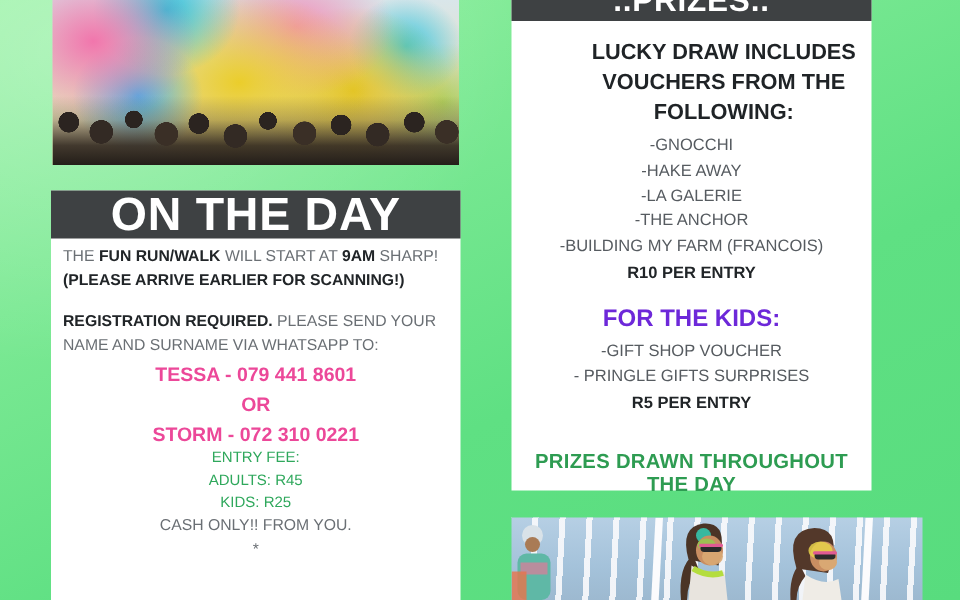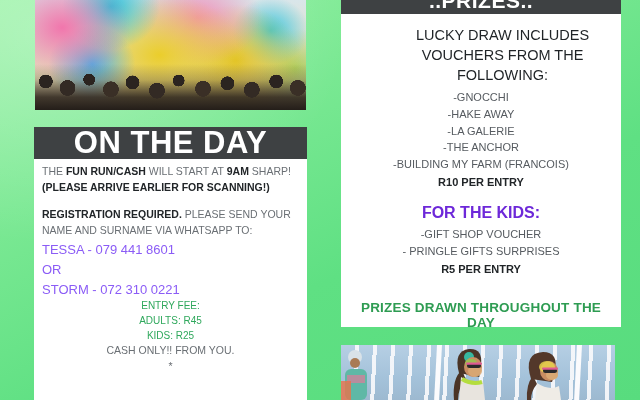--- a/index.html
+++ b/index.html
@@ -45,31 +45,31 @@
       linear-gradient(180deg, rgba(40,32,26,0) 0%, rgba(40,32,26,.25) 35%, rgba(38,30,24,.85) 72%, #241e19 100%);
   }
 
   .otd-panel { position:absolute; left:34px; top:127px; width:273px; height:290px; background:#fff; }
   .panel-header {
     background:#3e4143; color:#fff; text-align:center; font-weight:bold;
   }
   .otd-panel .panel-header { height:32px; line-height:32px; font-size:31px; letter-spacing:.5px; }
   .otd-body { padding:5px 8px 0 8px; color:#6a6f74; font-size:10.5px; line-height:1.52; }
   .b { font-weight:bold; color:#212528; }
-  .contact { font-size:13px; font-weight:normal; color:#8b5cf6; line-height:1.3; margin-top:3px; }
+  .contact { font-size:13px; font-weight:bold; color:#ec4899; text-align:center; line-height:1.3; margin-top:3px; }
   .fee { font-size:10px; font-weight:normal; color:#2fa85c; text-align:center; line-height:1.5; }
   .muted-center { text-align:center; }
   .spacer-sm { height:11px; }
 
   
-  .prizes-panel { position:absolute; left:341px; top:0; width:280px; height:327px; background:#fff; }
+  .prizes-panel { position:absolute; left:341px; top:0; width:240px; height:327px; background:#fff; }
   .prizes-panel .panel-header { height:14px; overflow:hidden; }
   .prizes-panel .panel-header span { display:block; font-size:21px; font-weight:bold; margin-top:-11px; letter-spacing:.5px; }
   .prizes-body { padding:11px 6px 0 6px; text-align:center; }
-  .prizes-intro { font-size:14.5px; font-weight:normal; color:#1f2326; line-height:1.38;margin-left:43px; }
+  .prizes-intro { font-size:14.5px; font-weight:bold; color:#1f2326; line-height:1.38;margin-left:43px; }
   .vendor-list { margin-top:4px; }
   .vendor { font-size:11px; color:#565b60; line-height:1.53; }
   .entry-fee-line { font-size:11px; font-weight:bold; color:#212528; margin-top:3px; }
   .kids-title { font-size:16px; font-weight:bold; color:#6d28d9; margin-top:16px; }
   .prizes-footer { font-size:13.5px; font-weight:bold; color:#2e9c52; margin-top:25px; letter-spacing:.2px; }
 
   .runners-photo {
     position:absolute; left:341px; top:345px; width:274px; height:55px; overflow:hidden;
     background:
       repeating-linear-gradient(93deg,
@@ -82,21 +82,21 @@
 </head>
 <body>
 
 <div class="flyer">
 
   <div class="hero-photo"></div>
 
   <div class="otd-panel">
     <div class="panel-header">ON THE DAY</div>
     <div class="otd-body">
-      <div><span>THE </span><span class="b">FUN RUN/CASH</span><span> WILL  START AT </span><span class="b">9AM</span><span> SHARP!</span></div>
+      <div><span>THE </span><span class="b">FUN RUN/WALK</span><span> WILL  START AT </span><span class="b">9AM</span><span> SHARP!</span></div>
       <div class="b">(PLEASE ARRIVE EARLIER FOR SCANNING!)</div>
       <div class="spacer-sm"></div>
       <div><span class="b">REGISTRATION REQUIRED.</span><span> PLEASE SEND YOUR NAME AND SURNAME VIA WHATSAPP TO:</span></div>
       <div class="contact">TESSA - 079 441 8601</div>
       <div class="contact">OR</div>
       <div class="contact">STORM - 072 310 0221</div>
       <div class="fee">ENTRY FEE:</div>
       <div class="fee">ADULTS: R45</div>
       <div class="fee">KIDS: R25</div>
       <div class="muted-center">CASH ONLY!! FROM YOU.</div>

